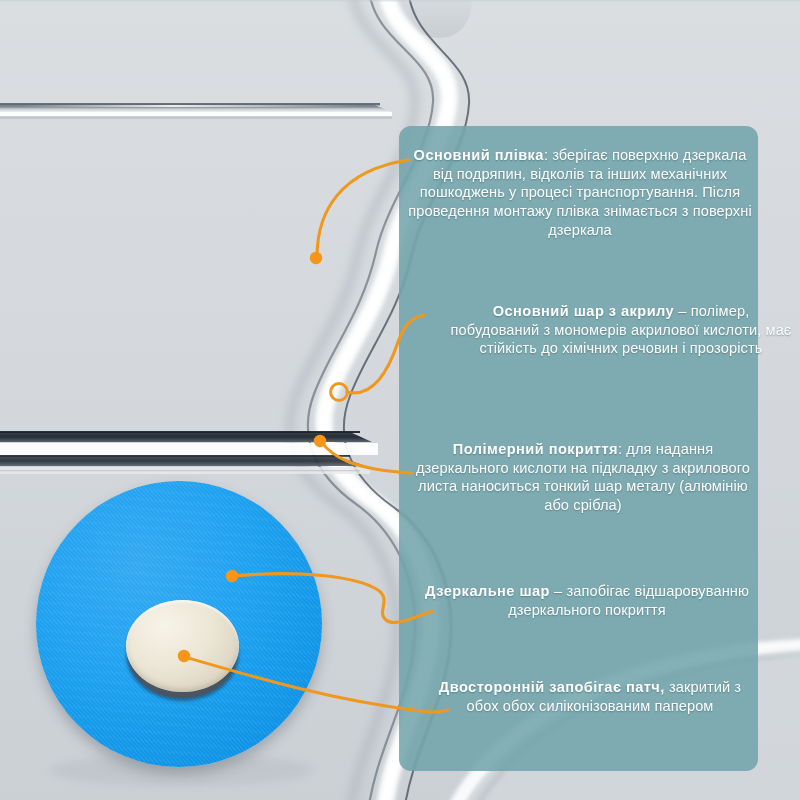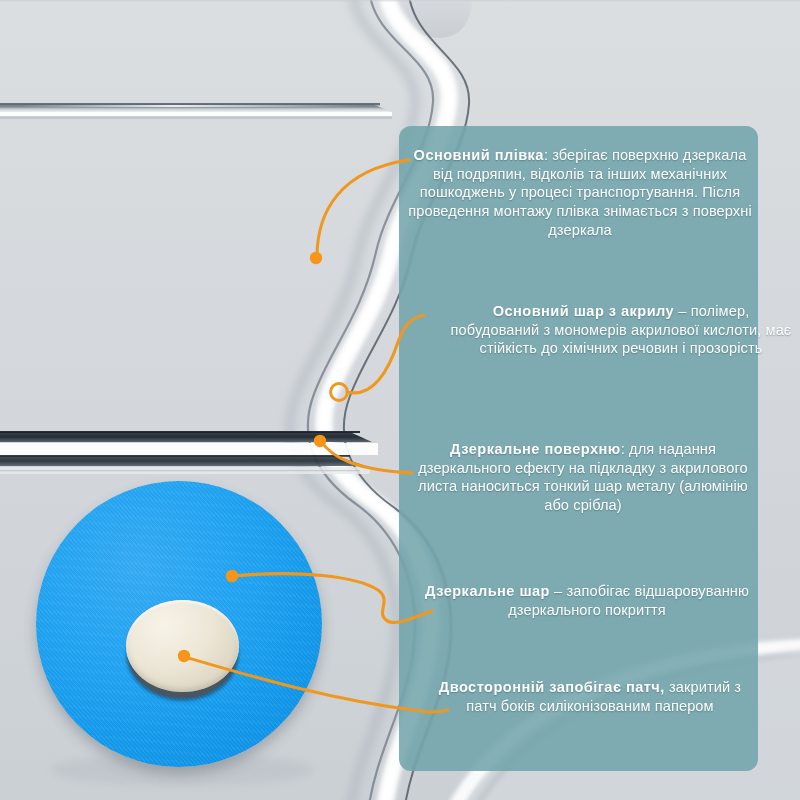--- a/index.html
+++ b/index.html
@@ -227,29 +227,29 @@
   </div>
 
   <div class="callout" id="c2">
     <div class="body">
       <b>Основний шар з акрилу</b><span> –</span><span> полімер, побудований з мономерів акрилової кислоти, має стійкість до хімічних речовин і прозорість</span>
     </div>
   </div>
 
   <div class="callout" id="c3">
     <div class="body">
-      <b>Дзеркальне поверхню</b><span>:</span><span> для надання дзеркального ефекту на підкладку з акрилового листа наноситься тонкий шар металу (алюмінію або срібла)</span>
+      <b>Полімерний покриття</b><span>:</span><span> для надання дзеркального кислоти на підкладку з акрилового листа наноситься тонкий шар металу (алюмінію або срібла)</span>
     </div>
   </div>
 
   <div class="callout" id="c4">
     <div class="body">
       <b>Дзеркальне шар</b><span> –</span><span> запобігає відшаровуванню дзеркального покриття</span>
     </div>
   </div>
 
   <div class="callout" id="c5">
     <div class="body">
-      <b>Двосторонній запобігає патч,</b><span></span><span> закритий з патч боків силіконізованим папером</span>
+      <b>Двосторонній запобігає патч,</b><span></span><span> закритий з обох обох силіконізованим папером</span>
     </div>
   </div>
 
 </div>
 
 </body></html>

